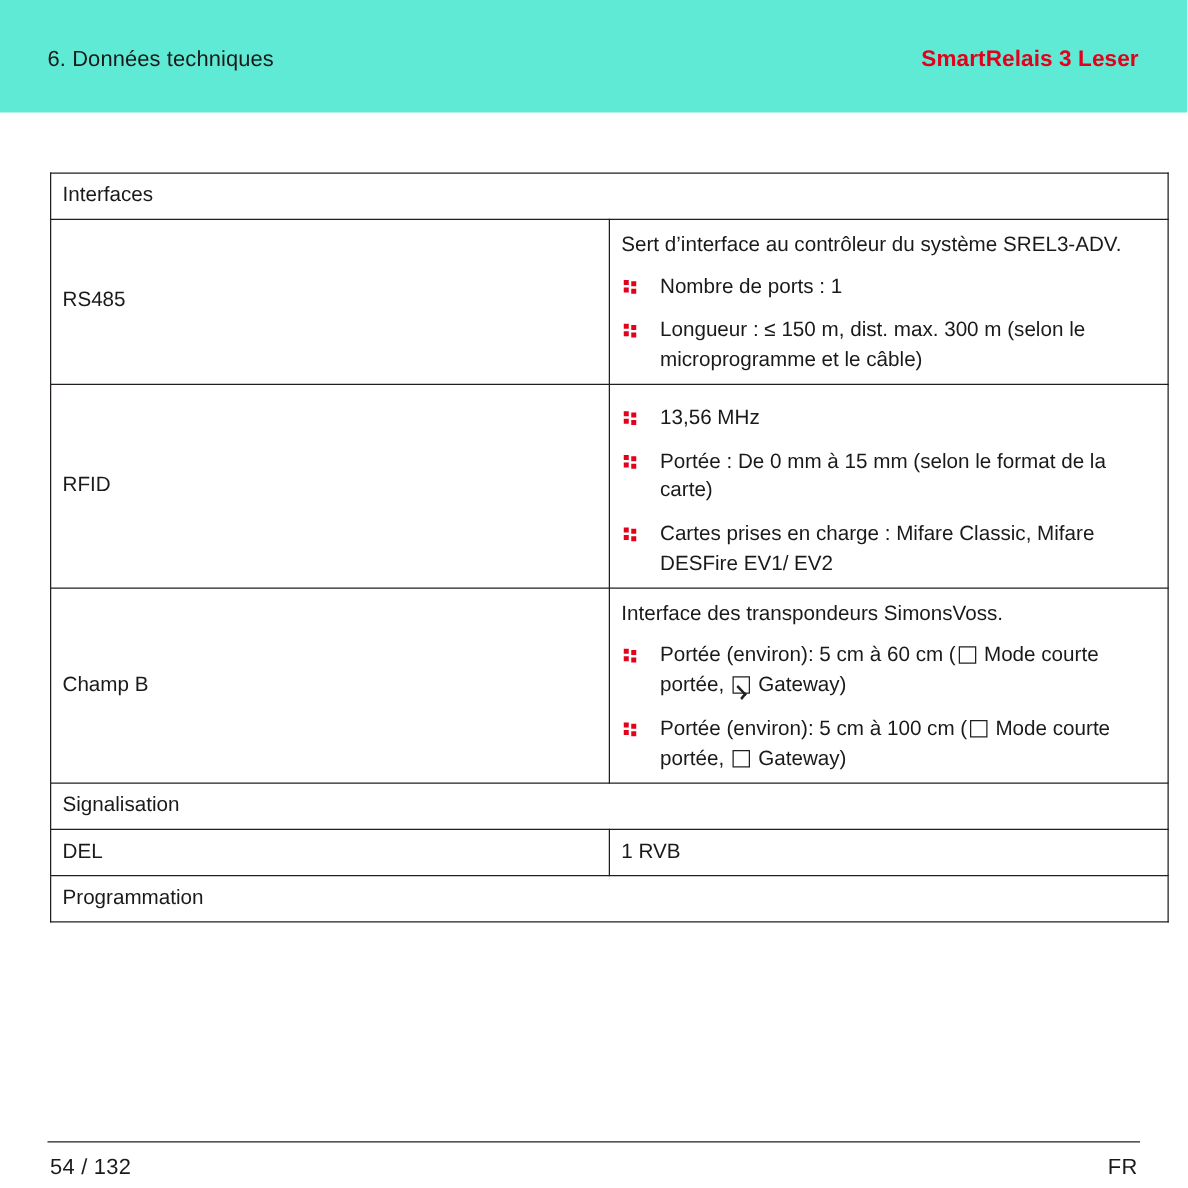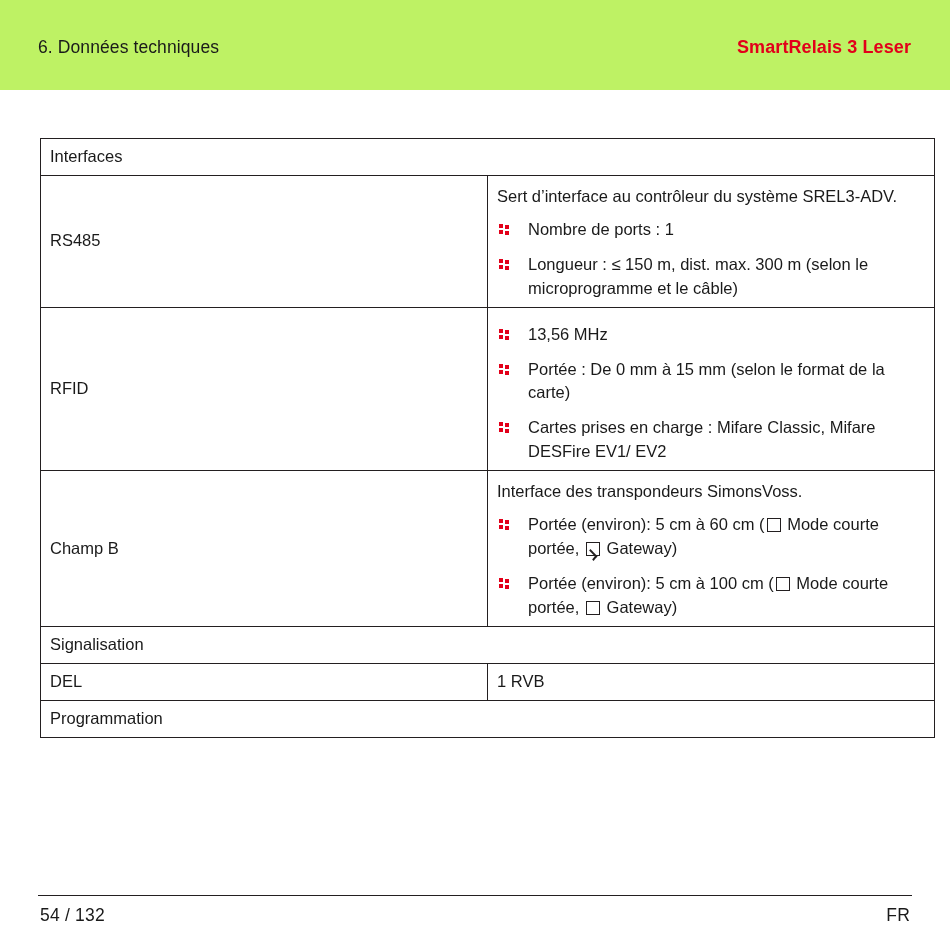--- a/index.html
+++ b/index.html
@@ -12,21 +12,21 @@
     background: #ffffff;
     font-family: "Liberation Sans", sans-serif;
     color: #1a1a1a;
     overflow: hidden;
     position: relative;
   }
 
   
   .page-header {
     height: 90px;
-    background: #bef264;
+    background: #5eead4;
     display: flex;
     align-items: center;
     justify-content: space-between;
     padding: 4px 39px 0 38px;
     box-sizing: border-box;
   }
   .header-left {
     font-size: 17.5px;
     color: #1a1a1a;
     letter-spacing: 0.1px;
@@ -125,21 +125,21 @@
     border-right: 2px solid #231f20;
     border-bottom: 2px solid #231f20;
     transform: rotate(-50deg) skewX(-6deg);
   }
 
   
   .page-footer {
     position: absolute;
     left: 38px;
     right: 38px;
-    bottom: 24px;
+    bottom: 6px;
   }
   .footer-rule {
     border-top: 1.6px solid #231f20;
     margin-bottom: 9px;
   }
   .footer-row {
     display: flex;
     justify-content: space-between;
     font-size: 17.5px;
     letter-spacing: 0.2px;

